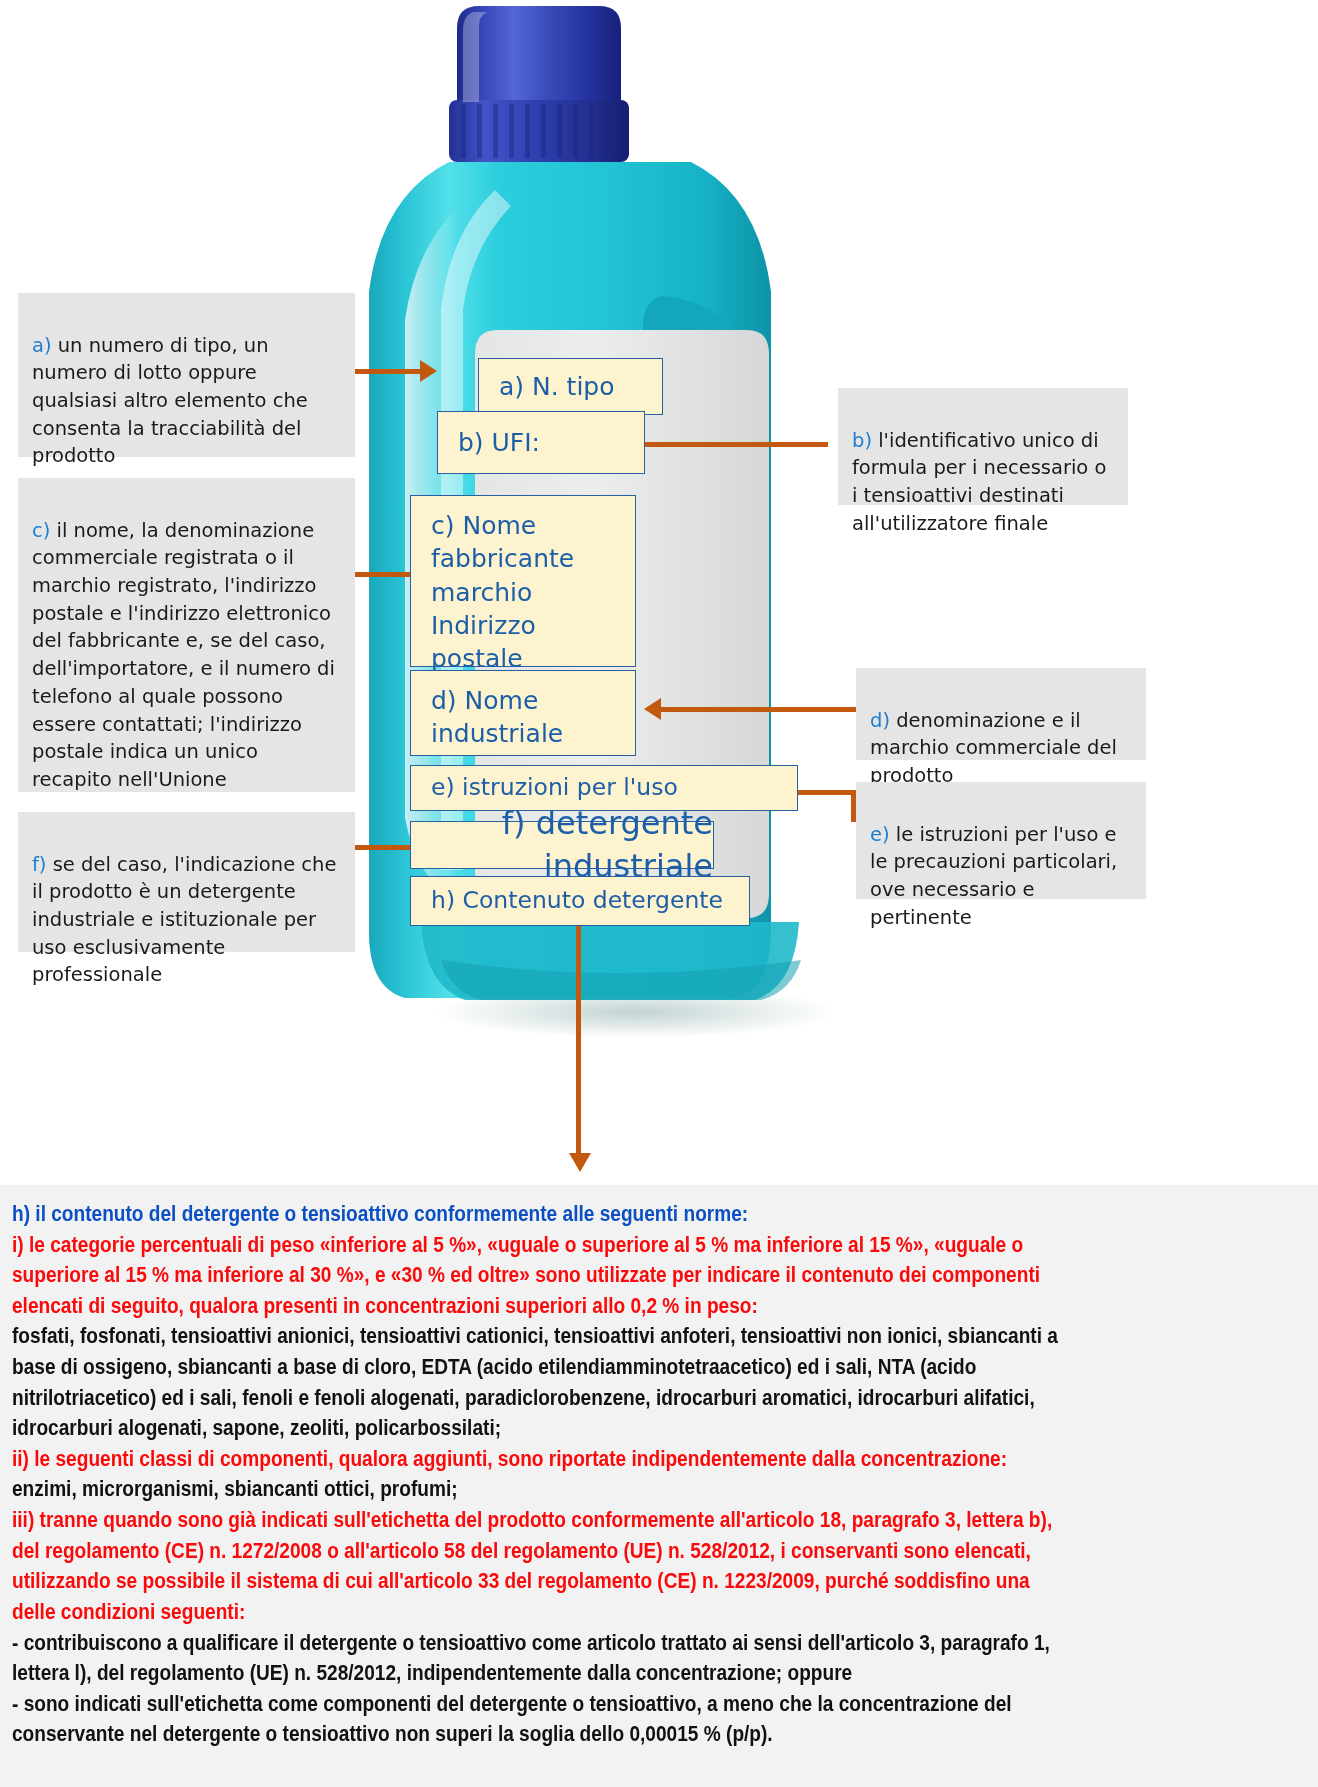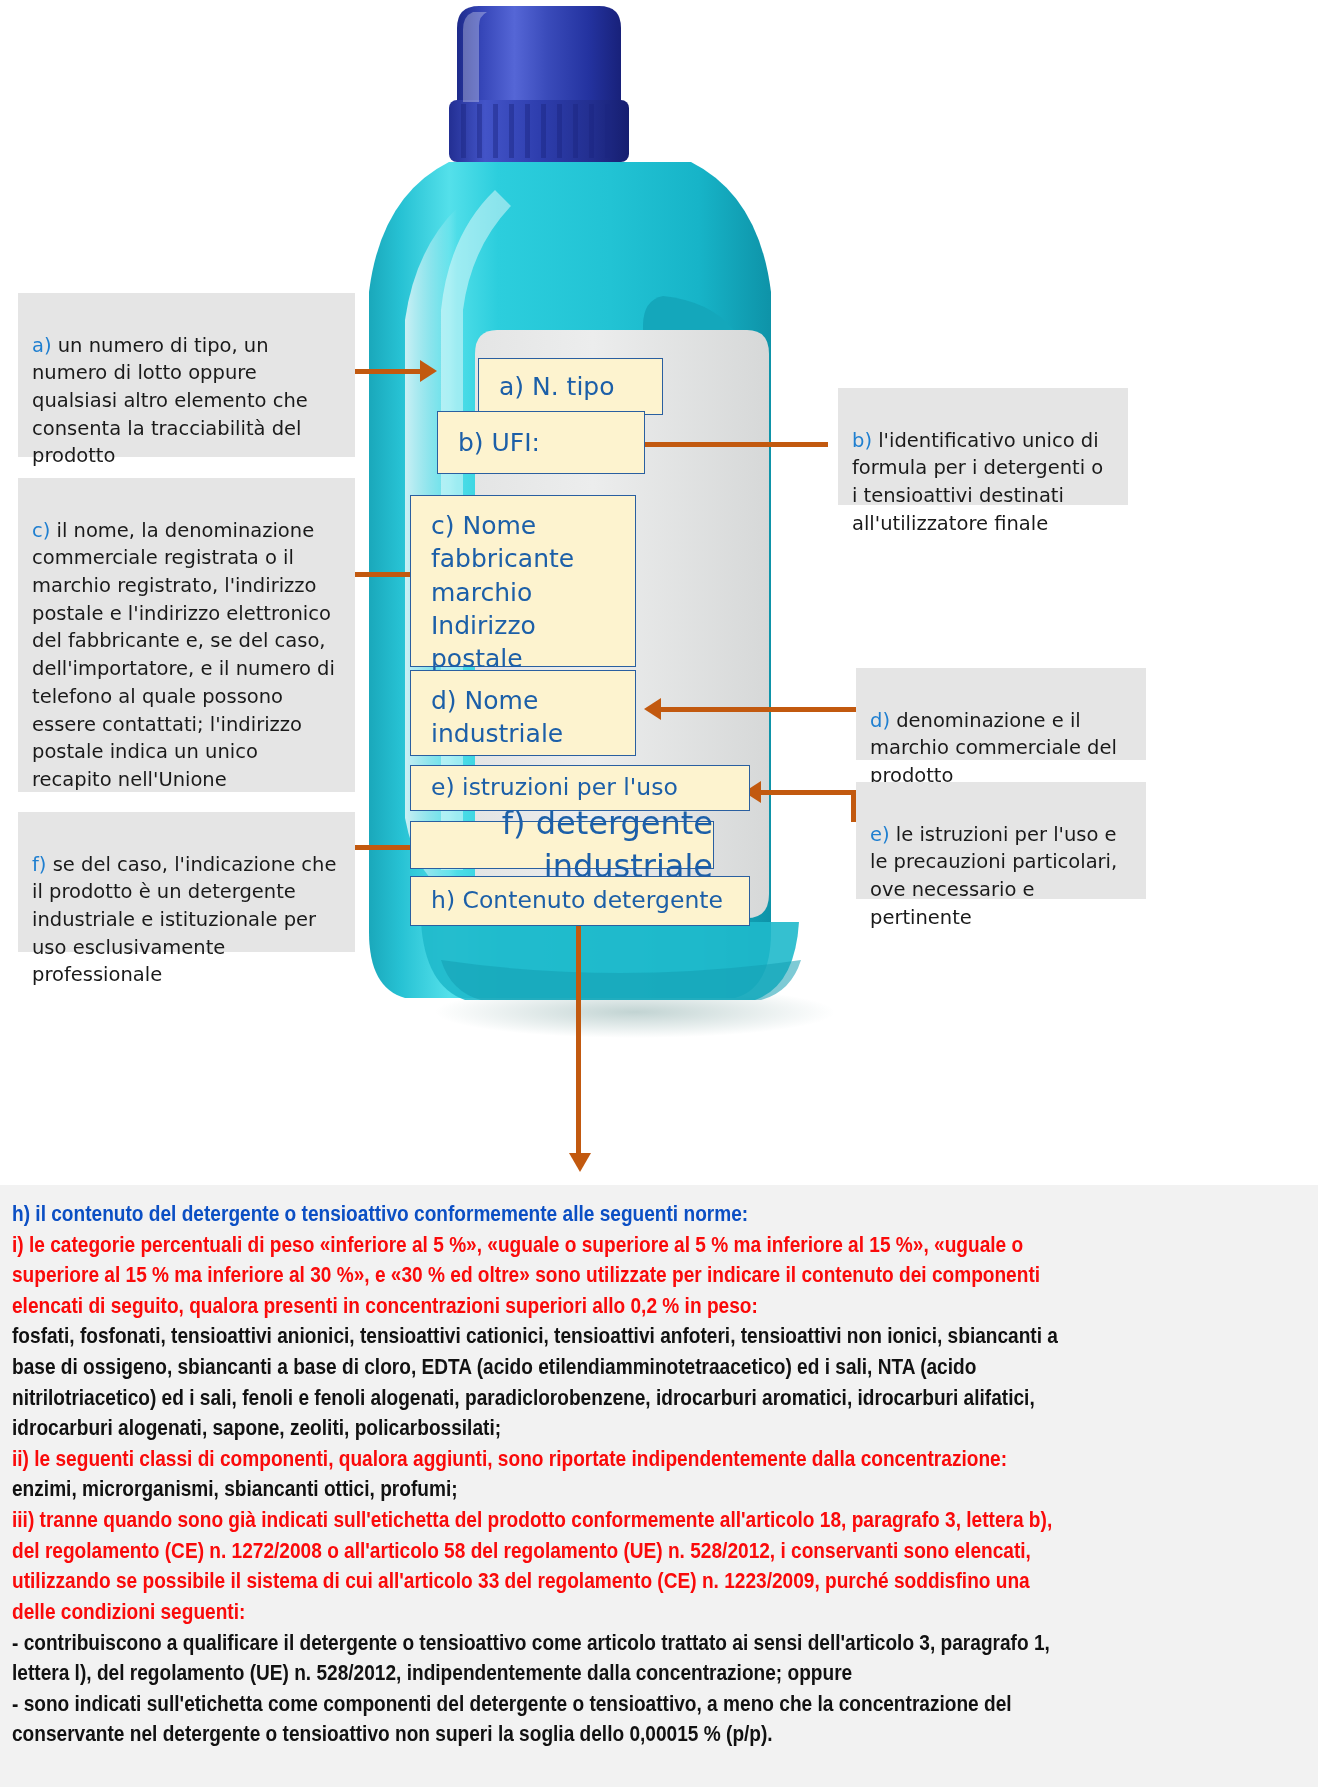--- a/index.html
+++ b/index.html
@@ -234,21 +234,21 @@
 
 <div class="callout" style="left:18px; top:478px; width:337px; height:314px;">
   <span class="tag">c)</span><span> il nome, la denominazione commerciale registrata o il marchio registrato, l'indirizzo postale e l'indirizzo elettronico del fabbricante e, se del caso, dell'importatore, e il numero di telefono al quale possono essere contattati; l'indirizzo postale indica un unico recapito nell'Unione</span>
 </div>
 
 <div class="callout" style="left:18px; top:812px; width:337px; height:140px;">
   <span class="tag">f)</span><span> se del caso, l'indicazione che il prodotto è un detergente industriale e istituzionale per uso esclusivamente professionale</span>
 </div>
 
 <div class="callout" style="left:838px; top:388px; width:290px; height:117px;">
-  <span class="tag">b)</span><span> l'identificativo unico di formula per i detergenti o i tensioattivi destinati all'utilizzatore finale</span>
+  <span class="tag">b)</span><span> l'identificativo unico di formula per i necessario o i tensioattivi destinati all'utilizzatore finale</span>
 </div>
 
 <div class="callout" style="left:856px; top:668px; width:290px; height:92px;">
   <span class="tag">d)</span><span> denominazione e il marchio commerciale del prodotto</span>
 </div>
 
 <div class="callout" style="left:856px; top:782px; width:290px; height:117px;">
   <span class="tag">e)</span><span> le istruzioni per l'uso e le precauzioni particolari, ove necessario e pertinente</span>
 </div>
 
@@ -258,21 +258,21 @@
 
 <div class="label-box" style="left:410px; top:487px; width:226px; height:172px; align-items:flex-start; padding-top:13px;margin-top:8px;">c) Nome
 fabbricante
 marchio
 Indirizzo postale
 / elettronico</div>
 
 <div class="label-box" style="left:410px; top:670px; width:226px; height:86px; align-items:flex-start; padding-top:13px;">d) Nome
 industriale</div>
 
-<div class="label-box" style="left:410px; top:765px; width:340px; height:46px; font-size:23.5px;">e) istruzioni per l'uso</div>
+<div class="label-box" style="left:410px; top:765px; width:388px; height:46px; font-size:23.5px;">e) istruzioni per l'uso</div>
 
 <div class="label-box" style="left:410px; top:821px; width:304px; height:48px; font-size:32px;text-align:right;">f) detergente industriale</div>
 
 <div class="label-box" style="left:410px; top:876px; width:340px; height:50px; font-size:23.5px;">h) Contenuto detergente</div>
 
 <div id="bottom-block">
   <p class="c-blue">h) il contenuto del detergente o tensioattivo conformemente alle seguenti norme:</p>
   <p class="c-red">i) le categorie percentuali di peso «inferiore al 5 %», «uguale o superiore al 5 % ma inferiore al 15 %», «uguale o
 superiore al 15 % ma inferiore al 30 %», e «30 % ed oltre» sono utilizzate per indicare il contenuto dei componenti
 elencati di seguito, qualora presenti in concentrazioni superiori allo 0,2 % in peso:</p>

